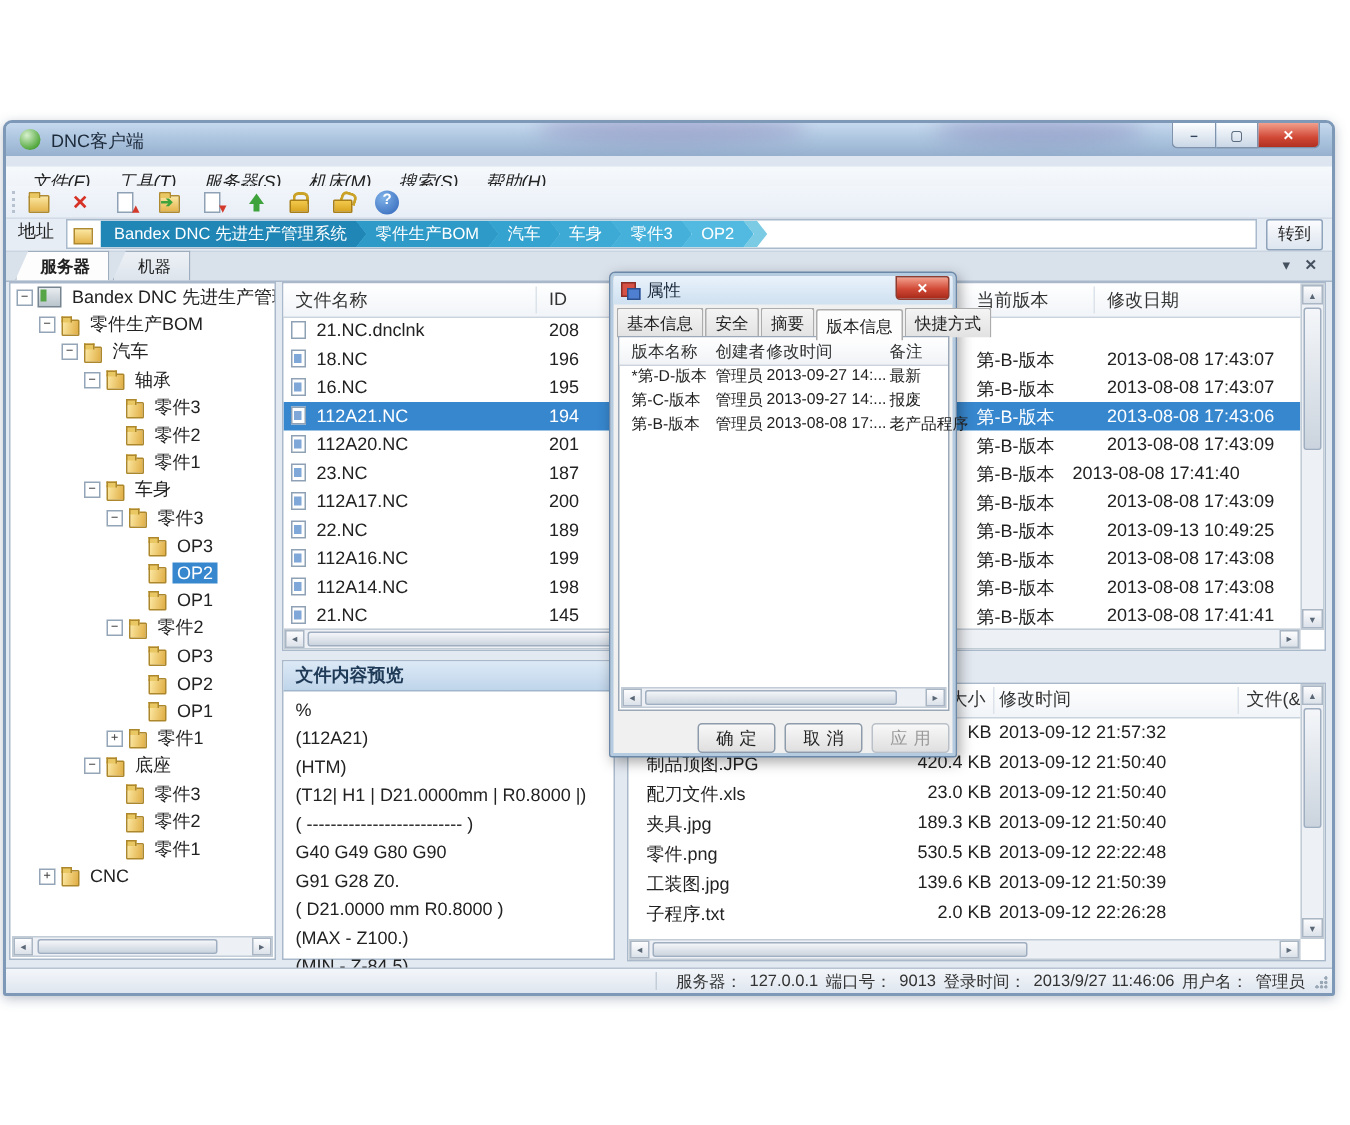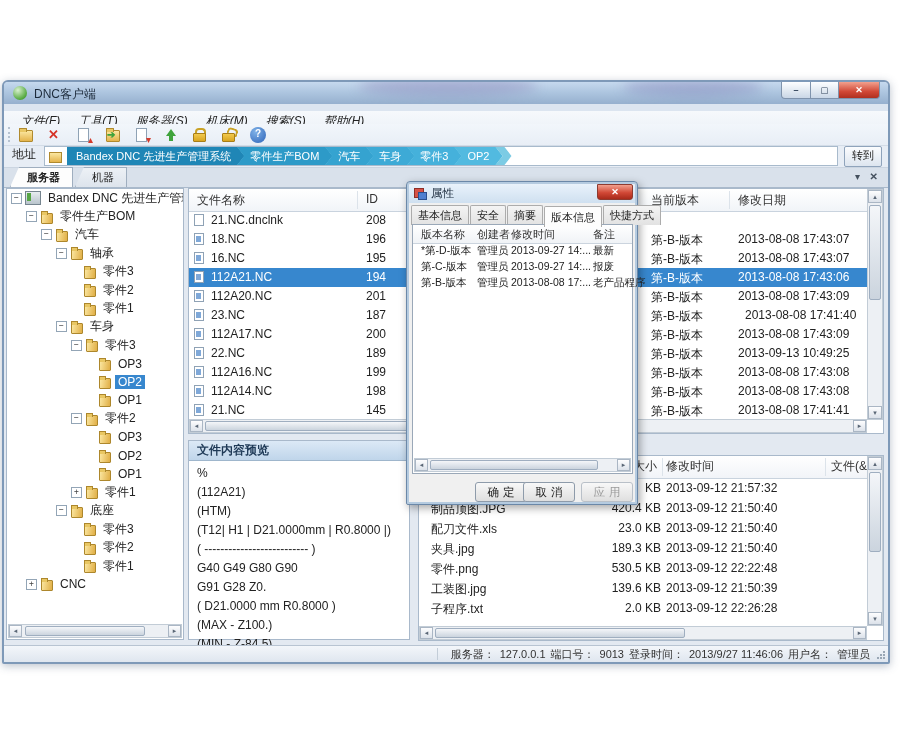--- a/index.html
+++ b/index.html
@@ -411,21 +411,21 @@
               <span class="cell" style="left: 22px;">112A20.NC</span>
               <span class="cell" style="left: 177px;">201</span>
               <span class="cell" style="left: 462px;">第-B-版本</span>
               <span class="cell" style="left: 549px;">2013-08-08 17:43:09</span>
             </div>
             <div class="grow">
               <span class="doc nc"></span>
               <span class="cell" style="left: 22px;">23.NC</span>
               <span class="cell" style="left: 177px;">187</span>
               <span class="cell" style="left: 462px;">第-B-版本</span>
-              <span class="cell" style="left: 556px;">2013-08-08 17:41:40</span>
+              <span class="cell" style="left: 526px;">2013-08-08 17:41:40</span>
             </div>
             <div class="grow">
               <span class="doc nc"></span>
               <span class="cell" style="left: 22px;">112A17.NC</span>
               <span class="cell" style="left: 177px;">200</span>
               <span class="cell" style="left: 462px;">第-B-版本</span>
               <span class="cell" style="left: 549px;">2013-08-08 17:43:09</span>
             </div>
             <div class="grow">
               <span class="doc nc"></span>
@@ -595,17 +595,17 @@
             <span class="dl-cell dl-c2">2013-08-08 17:...</span>
             <span class="dl-cell dl-c3">老产品程序</span>
           </div>
         </div>
       <div class="sb" style="left:1px;right:1px;bottom:1px;height:14px;">
         <div class="sb-btn" style="left:0;top:0;width:13px;height:12px;">◂</div>
         <div class="sb-btn" style="right:0;top:0;width:13px;height:12px;">▸</div>
         <div class="sb-thumb" style="left:15px;top:1px;width:168px;height:10px;"></div>
       </div>
     </div>
-    <div class="dlg-btn" style="left:68px;">确定</div>
+    <div class="dlg-btn" style="left:58px;">确定</div>
     <div class="dlg-btn" style="left:116px;">取消</div>
     <div class="dlg-btn disabled" style="left:174px;">应用</div>
   </div>
 </div>
 
 </body></html>

